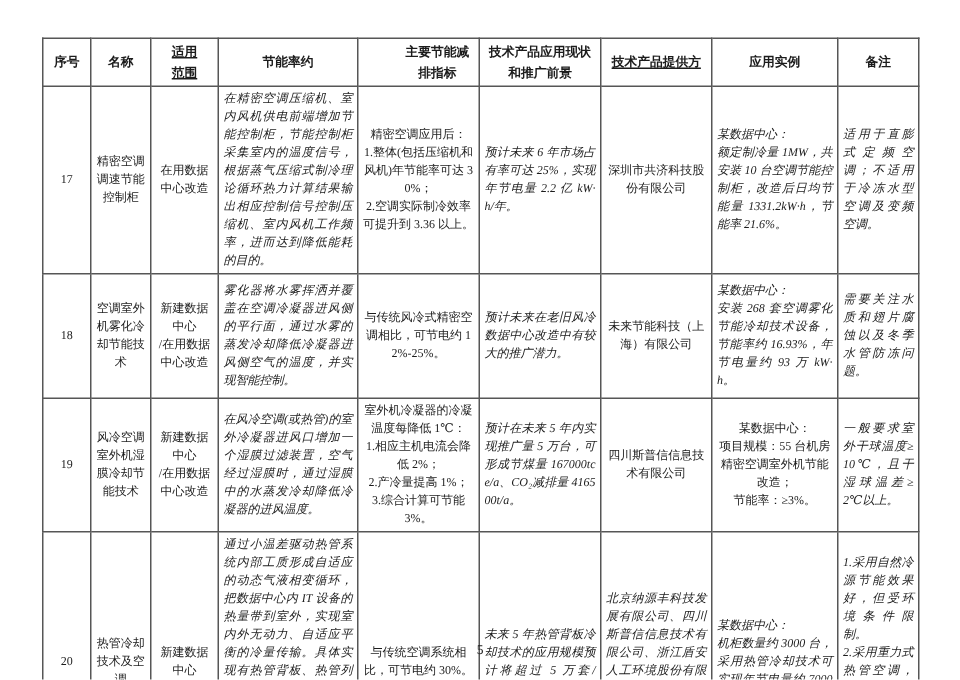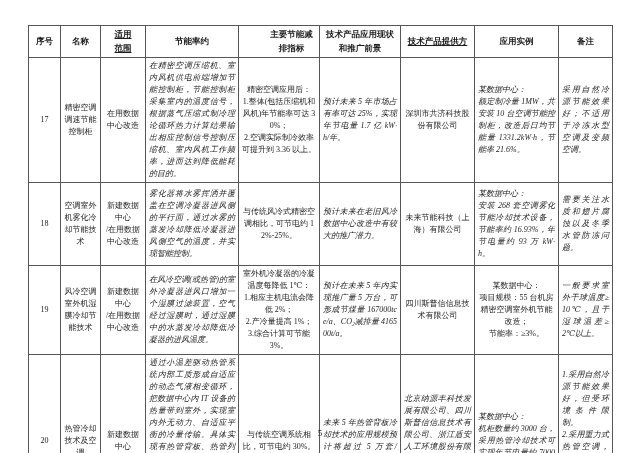--- a/index.html
+++ b/index.html
@@ -81,25 +81,25 @@
     </tr>
 
     <tr class="r17">
       <td class="c-center">17</td>
       <td class="c-center">精密空调调速节能控制柜</td>
       <td class="c-center">在用数据中心改造</td>
       <td class="c-just">在精密空调压缩机、室内风机供电前端增加节能控制柜，节能控制柜采集室内的温度信号，根据蒸气压缩式制冷理论循环热力计算结果输出相应控制信号控制压缩机、室内风机工作频率，进而达到降低能耗的目的。</td>
       <td class="c-left">精密空调应用后：
 1.整体(包括压缩机和风机)年节能率可达 30%；
 2.空调实际制冷效率可提升到 3.36 以上。</td>
-      <td class="c-just">预计未来 5 年市场占有率可达 25%，实现年节电量 1.7 亿 kW·h/年。</td>
+      <td class="c-just">预计未来 6 年市场占有率可达 25%，实现年节电量 2.2 亿 kW·h/年。</td>
       <td class="c-left">深圳市共济科技股份有限公司</td>
       <td class="c-just">某数据中心：
 额定制冷量 1MW，共安装 10 台空调节能控制柜，改造后日均节能量 1331.2kW·h，节能率 21.6%。</td>
-      <td class="c-just">采用自然冷源节能效果好；不适用于冷冻水型空调及变频空调。</td>
+      <td class="c-just">适用于直膨式定频空调；不适用于冷冻水型空调及变频空调。</td>
     </tr>
 
     <tr class="r18">
       <td class="c-center">18</td>
       <td class="c-center">空调室外机雾化冷却节能技术</td>
       <td class="c-center">新建数据中心
 /在用数据中心改造</td>
       <td class="c-just">雾化器将水雾挥洒并覆盖在空调冷凝器进风侧的平行面，通过水雾的蒸发冷却降低冷凝器进风侧空气的温度，并实现智能控制。</td>
       <td class="c-left">与传统风冷式精密空调相比，可节电约 12%-25%。</td>
       <td class="c-just">预计未来在老旧风冷数据中心改造中有较大的推广潜力。</td>

